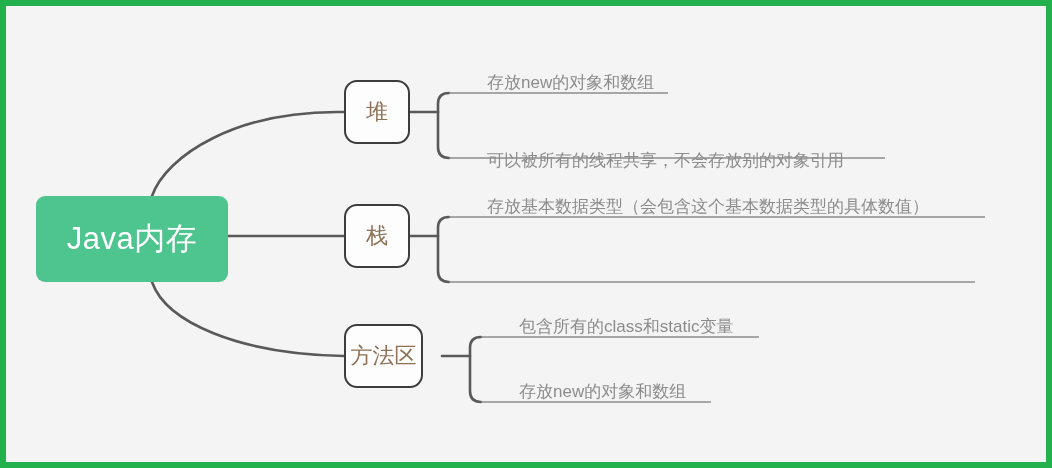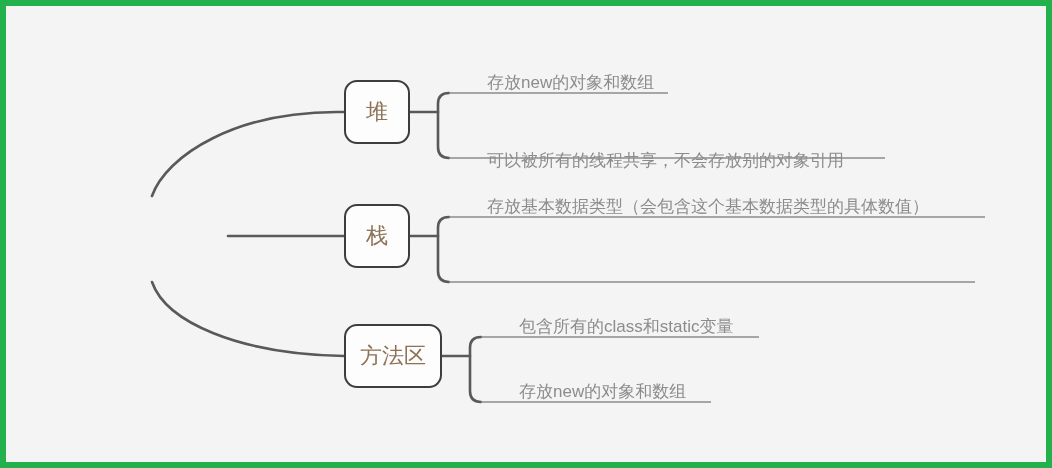--- a/index.html
+++ b/index.html
@@ -95,31 +95,34 @@
     <line class="leaf-rule" x1="443" y1="87" x2="662" y2="87"></line>
     <line class="leaf-rule" x1="443" y1="152" x2="879" y2="152"></line>
 
     <line class="leaf-rule" x1="443" y1="211" x2="979" y2="211"></line>
     <line class="leaf-rule" x1="443" y1="276" x2="969" y2="276"></line>
 
     <line class="leaf-rule" x1="475" y1="331" x2="753" y2="331"></line>
     <line class="leaf-rule" x1="475" y1="396" x2="705" y2="396"></line>
   </svg>
 
+  <div class="node-box root-node" style="left:30px; top:190px; width:192px; height:86px;">
+    <span>Java内存</span>
+  </div>
 
   <div class="node-box branch-node" style="left:338px; top:74px; width:66px; height:64px;">
     <span>堆</span>
   </div>
   <div class="leaf-label" style="left:464px; top:68px;">存放new的对象和数组</div>
   <div class="leaf-label" style="left:464px; top:146px;">可以被所有的线程共享，不会存放别的对象引用</div>
 
   <div class="node-box branch-node" style="left:338px; top:198px; width:66px; height:64px;">
     <span>栈</span>
   </div>
   <div class="leaf-label" style="left:464px; top:192px;">存放基本数据类型（会包含这个基本数据类型的具体数值）</div>
 
-  <div class="node-box branch-node" style="left:338px; top:318px; width:98px; height:64px;">
+  <div class="node-box branch-node" style="left:338px; top:318px; width:79px; height:64px;">
     <span>方法区</span>
   </div>
   <div class="leaf-label" style="left:496px; top:312px;">包含所有的class和static变量</div>
   <div class="leaf-label" style="left:496px; top:377px;">存放new的对象和数组</div>
 
 </div>
 
 </body></html>

